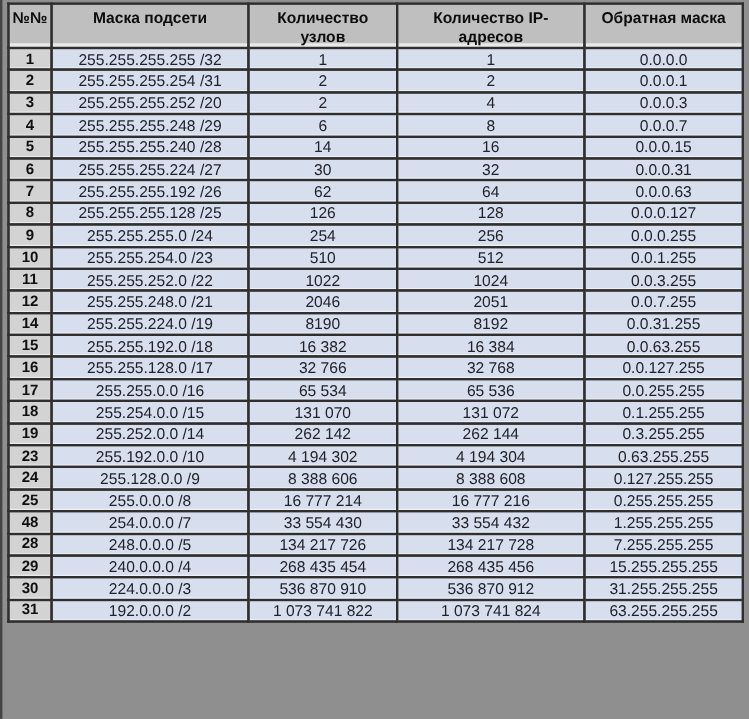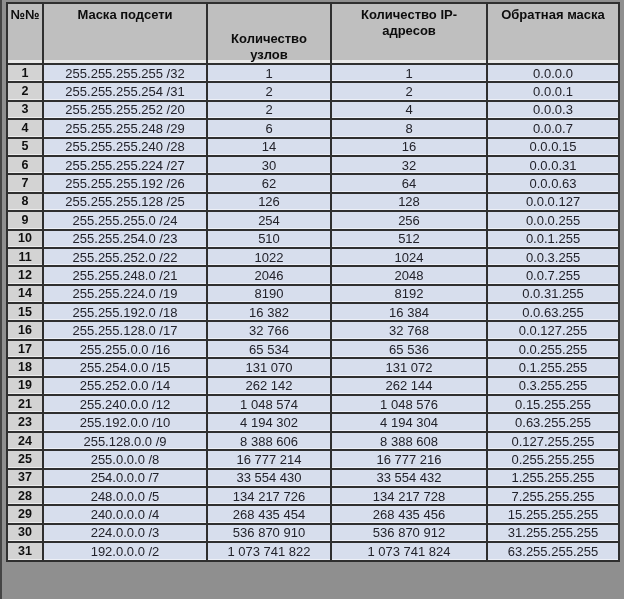--- a/index.html
+++ b/index.html
@@ -30,21 +30,21 @@
     background: #bfbfbf;
     color: #0d0d0d;
     font-size: 13px;
     font-weight: bold;
     vertical-align: top;
     padding-top: 3px;
     line-height: 16px;
     box-shadow: inset 0 -3px 0 #e9e9e9;
   }
   th .wrap { display: inline-block; }
-  th.col-hosts .wrap { max-width: 95px; margin-top: 24px; }
+  th.col-hosts .wrap { max-width: 95px; }
   th.col-ips .wrap { max-width: 122px; }
   tbody tr { height: 18.4px; }
   td {
     background: #d7deed;
     color: #22222a;
     font-size: 13px;
     vertical-align: middle;
     line-height: 15px;
     box-shadow: inset 0 -1px 0 rgba(255,255,255,0.55);
   }
@@ -152,21 +152,21 @@
         <td class="idx">11</td>
         <td>255.255.252.0 /22</td>
         <td>1022</td>
         <td>1024</td>
         <td>0.0.3.255</td>
       </tr>
       <tr>
         <td class="idx">12</td>
         <td>255.255.248.0 /21</td>
         <td>2046</td>
-        <td>2048</td>
+        <td>2051</td>
         <td>0.0.7.255</td>
       </tr>
       <tr>
         <td class="idx">14</td>
         <td>255.255.224.0 /19</td>
         <td>8190</td>
         <td>8192</td>
         <td>0.0.31.255</td>
       </tr>
       <tr>
@@ -198,27 +198,20 @@
         <td>0.1.255.255</td>
       </tr>
       <tr>
         <td class="idx">19</td>
         <td>255.252.0.0 /14</td>
         <td>262 142</td>
         <td>262 144</td>
         <td>0.3.255.255</td>
       </tr>
       <tr>
-        <td class="idx">21</td>
-        <td>255.240.0.0 /12</td>
-        <td>1 048 574</td>
-        <td>1 048 576</td>
-        <td>0.15.255.255</td>
-      </tr>
-      <tr>
         <td class="idx">23</td>
         <td>255.192.0.0 /10</td>
         <td>4 194 302</td>
         <td>4 194 304</td>
         <td>0.63.255.255</td>
       </tr>
       <tr>
         <td class="idx">24</td>
         <td>255.128.0.0 /9</td>
         <td>8 388 606</td>
@@ -226,21 +219,21 @@
         <td>0.127.255.255</td>
       </tr>
       <tr>
         <td class="idx">25</td>
         <td>255.0.0.0 /8</td>
         <td>16 777 214</td>
         <td>16 777 216</td>
         <td>0.255.255.255</td>
       </tr>
       <tr>
-        <td class="idx">37</td>
+        <td class="idx">48</td>
         <td>254.0.0.0 /7</td>
         <td>33 554 430</td>
         <td>33 554 432</td>
         <td>1.255.255.255</td>
       </tr>
       <tr>
         <td class="idx">28</td>
         <td>248.0.0.0 /5</td>
         <td>134 217 726</td>
         <td>134 217 728</td>

